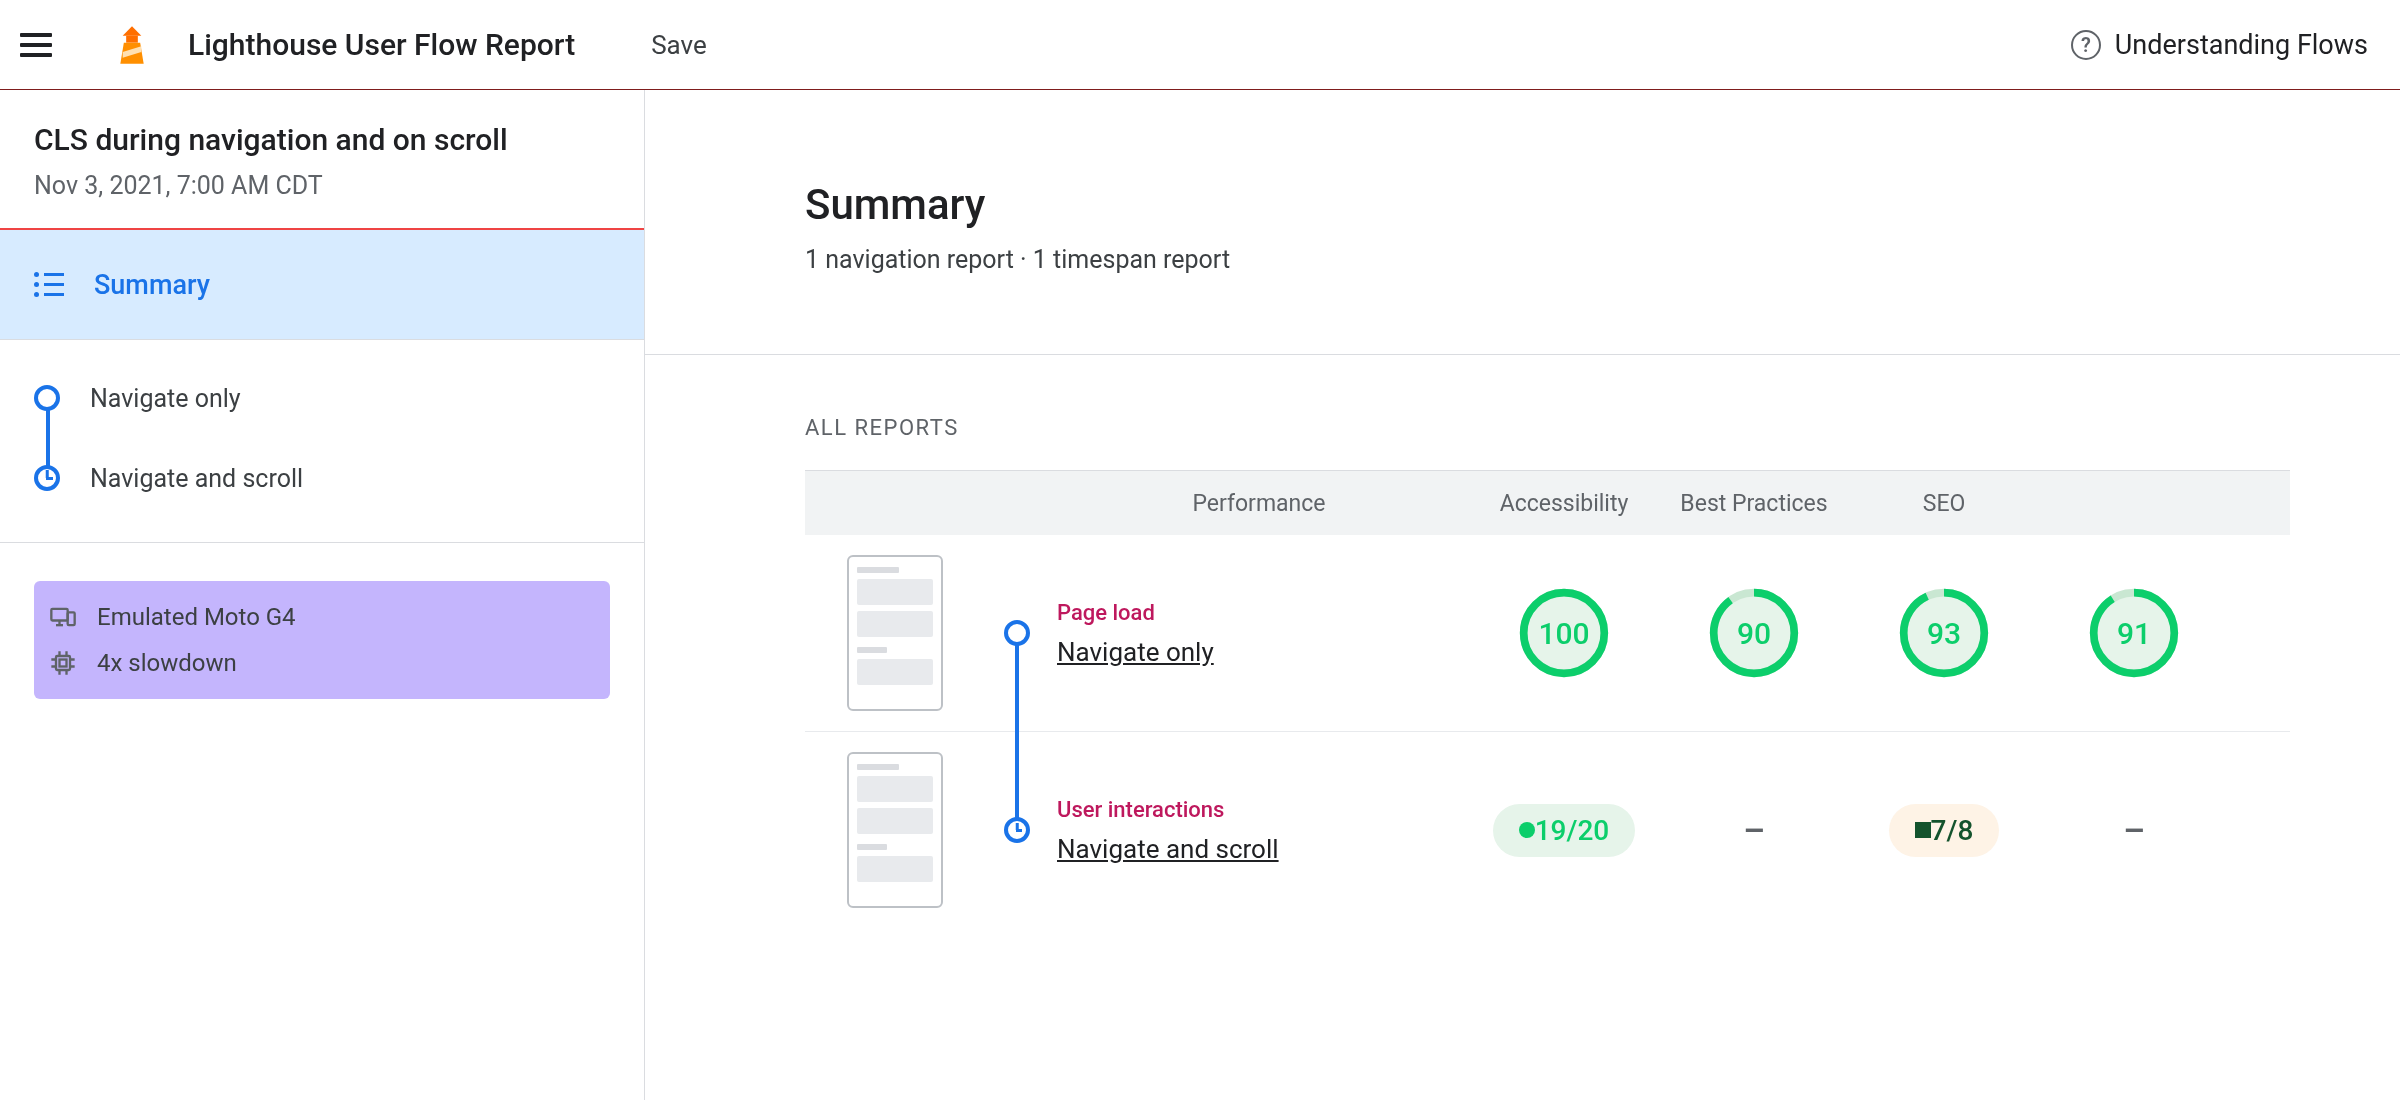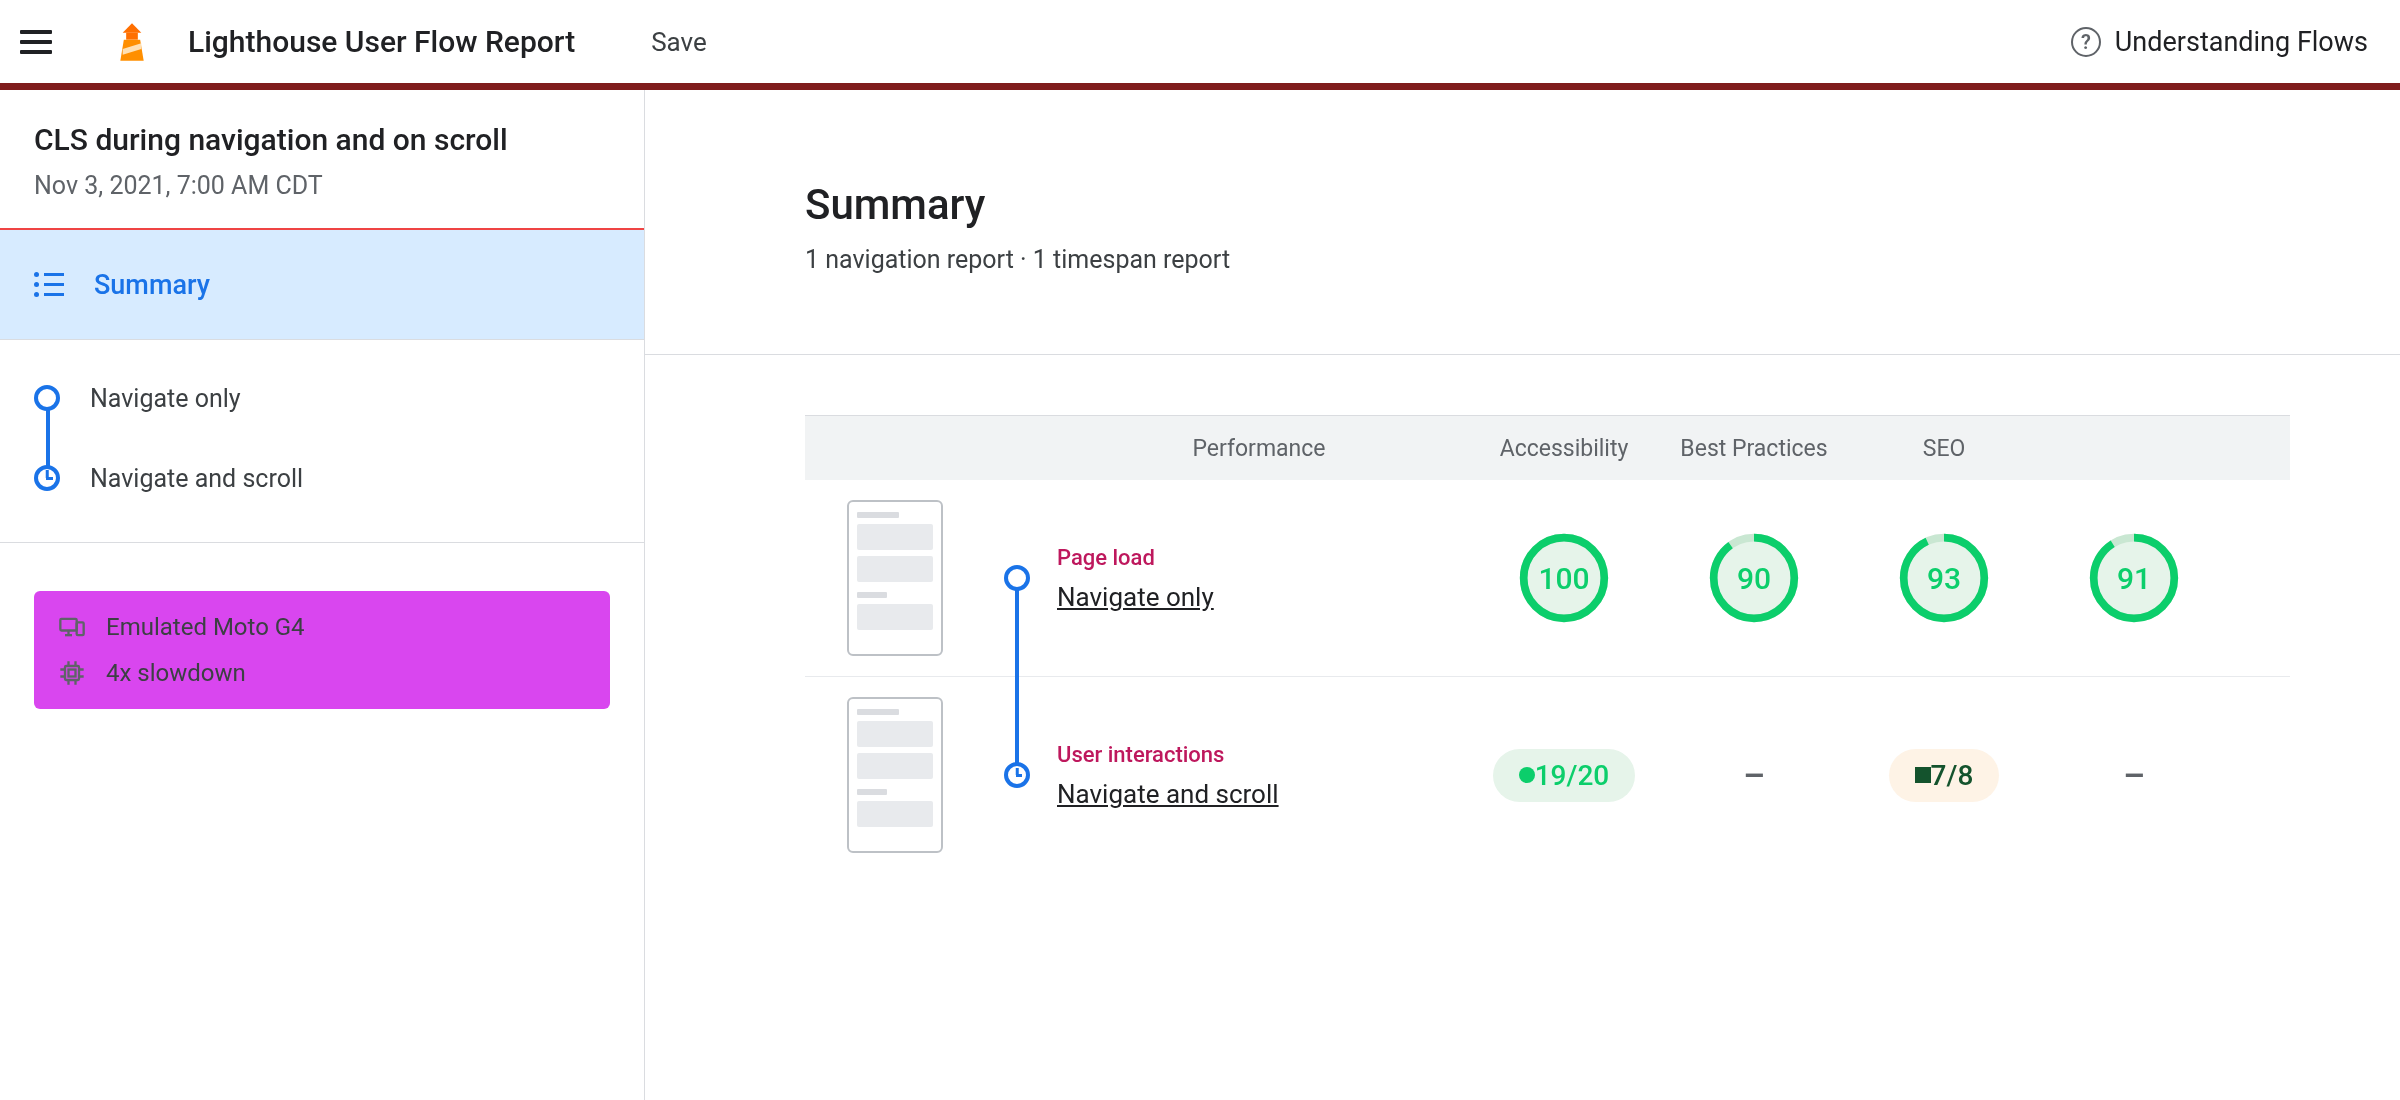--- a/index.html
+++ b/index.html
@@ -7,21 +7,21 @@
     font-family: -apple-system, BlinkMacSystemFont, "Segoe UI", Roboto, Arial, sans-serif;
     background: #fff;
     color: #202124;
     width: 2400px;
     height: 1100px;
     transform-origin: top left;
   }
   
   .topbar {
     height: 90px;
-    border-bottom: 7px solid #7f1d1d;
+    border-bottom: 1px solid #7f1d1d;
     display: flex;
     align-items: center;
     padding: 0 32px 0 20px;
     gap: 20px;
   }
   .hamburger {
     width: 36px; height: 36px;
     display:flex; flex-direction:column; justify-content:center; gap:6px;
     cursor:pointer;
     margin-right: 42px;
@@ -66,21 +66,21 @@
   .summary-icon .d1{top:-1px}.summary-icon .d2{top:9px}.summary-icon .d3{top:19px}
 
   .steps-wrap{border-bottom:1px solid #dadce0;padding:30px 34px 36px;position:relative}
   .step-row{display:flex;align-items:center;gap:30px;font-size:25px;color:#3c4043;cursor:pointer;height:56px}
   .step-row + .step-row{margin-top:24px}
   .step-marker{width:26px;height:26px;border:4px solid #1a73e8;border-radius:50%;background:#fff;position:relative;z-index:2;flex-shrink:0}
   .step-marker.clock::before{content:"";position:absolute;top:50%;left:50%;width:2.5px;height:8px;background:#1a73e8;transform-origin:bottom;transform:translate(-50%,-100%)}
   .step-marker.clock::after{content:"";position:absolute;top:50%;left:50%;width:7px;height:2.5px;background:#1a73e8;transform:translate(-1px,-1px)}
   .step-line{position:absolute;left:46px;top:58px;width:4px;height:70px;background:#1a73e8;z-index:1}
 
-  .env-box{margin:48px 34px;background:#d946ef;border-radius:6px;padding:22px 24px}
+  .env-box{margin:38px 34px;background:#c4b5fd;border-radius:6px;padding:22px 15px}
   .env-row{display:flex;align-items:center;gap:20px;font-size:24px;color:#3c4043}
   .env-row + .env-row{margin-top:18px}
   .env-icon{width:28px;height:28px;flex-shrink:0;color:#5f6368}
 
   
   .main{flex:1;overflow:auto}
   .hero{padding:90px 0 80px 160px;border-bottom:1px solid #dadce0}
   .hero h1{font-size:42px;font-weight:500;margin-bottom:16px}
   .hero-sub{font-size:25px;color:#3c4043}
 
@@ -204,20 +204,21 @@
     </div>
   </div>
 
   <div class="main">
     <div class="hero">
       <h1>Summary</h1>
       <div class="hero-sub">1 navigation report · 1 timespan report</div>
     </div>
 
     <div class="reports-section">
+      <div class="section-label">ALL REPORTS</div>
       <hr class="section-hr">
 
       <div class="grid grid-header">
         <div></div>
           <div></div>
         <div class="col">Performance</div>
         <div class="col">Accessibility</div>
         <div class="col">Best Practices</div>
         <div class="col">SEO</div>
       </div>

